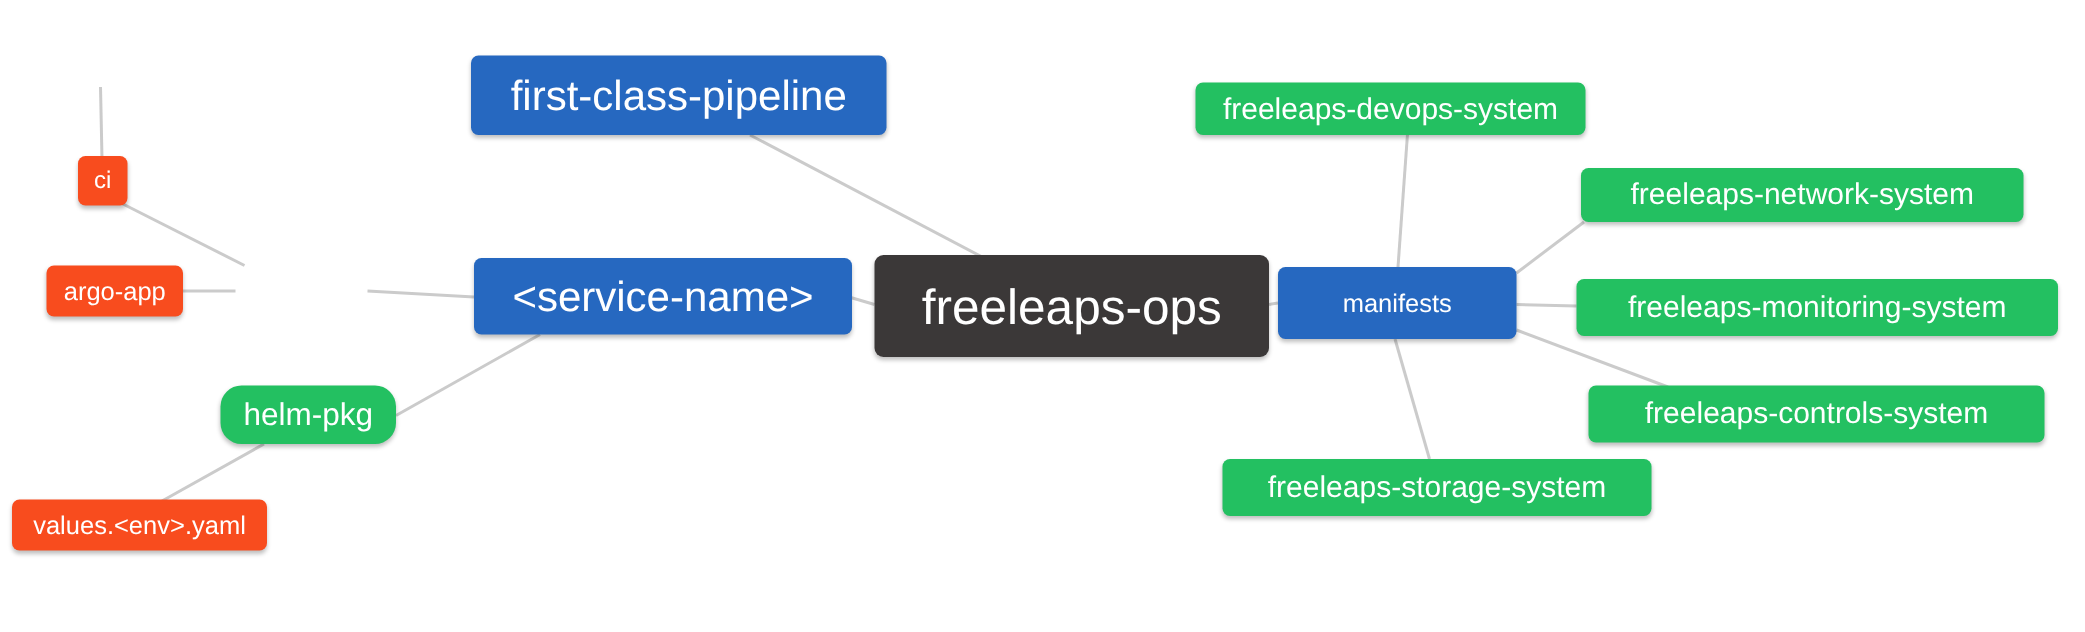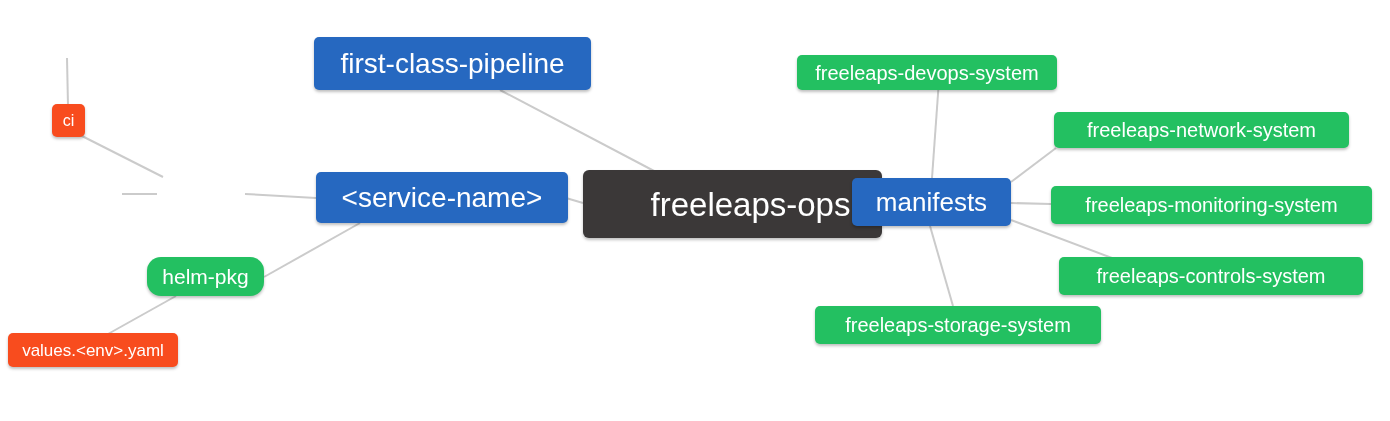--- a/index.html
+++ b/index.html
@@ -29,22 +29,22 @@
     box-shadow:0 2px 3px rgba(0,0,0,0.25);
     cursor:pointer;
     line-height:1;
   }
   #n-jenkinsfile      {left:20px;  top:26px;  width:95px;  height:32px; background:var(--orange); font-size:15px;}
   #n-ci               {left:52px;  top:104px; width:33px;  height:33px; background:var(--red);    font-size:16px;}
   #n-argo-app         {left:31px;  top:177px; width:91px;  height:34px; background:var(--red);    font-size:17px;}
   #n-env              {left:157px; top:174px; width:88px;  height:40px; background:var(--green);  font-size:22px;}
   #n-first-class-pipeline{left:314px;top:37px;width:277px; height:53px; background:var(--blue);   font-size:28px;}
   #n-service-name     {left:316px; top:172px; width:252px; height:51px; background:var(--blue);   font-size:28px;}
-  #n-freeleaps-ops    {left:583px; top:170px; width:263px; height:68px; background:var(--dark);   font-size:33px; border-radius:6px;padding-left:36px;}
-  #n-manifests        {left:852px; top:178px; width:159px; height:48px; background:var(--blue);   font-size:26px;}
+  #n-freeleaps-ops    {left:583px; top:170px; width:263px; height:68px; background:var(--dark);   font-size:33px; border-radius:6px;}
+  #n-manifests        {left:852px; top:178px; width:159px; height:48px; background:var(--blue);   font-size:17px;}
   #n-devops-system    {left:797px; top:31px;  width:260px; height:35px; background:var(--green);  font-size:20px;margin-top:24px;}
   #n-network-system   {left:1054px;top:112px; width:295px; height:36px; background:var(--green);  font-size:20px;}
   #n-monitoring-system{left:1051px;top:186px; width:321px; height:38px; background:var(--green);  font-size:20px;}
   #n-controls-system  {left:1059px;top:257px; width:304px; height:38px; background:var(--green);  font-size:20px;}
   #n-storage-system   {left:815px; top:306px; width:286px; height:38px; background:var(--green);  font-size:20px;}
   #n-helm-pkg         {left:147px; top:257px; width:117px; height:39px; background:var(--green);  font-size:21px;border-radius:14px;}
   #n-values-env-yaml  {left:8px;   top:333px; width:170px; height:34px; background:var(--red);    font-size:17px;text-align:right;}
 </style>
 </head>
 <body>
@@ -62,20 +62,21 @@
     <line x1="176" y1="296" x2="108" y2="334"></line>
     <line x1="846" y1="203" x2="852" y2="202"></line>
     <line x1="932" y1="178" x2="940" y2="66"></line>
     <line x1="1011" y1="182" x2="1056" y2="148"></line>
     <line x1="1011" y1="203" x2="1051" y2="204"></line>
     <line x1="1011" y1="220" x2="1112" y2="258"></line>
     <line x1="930" y1="226" x2="953" y2="306"></line>
   </svg>
 
   <div class="node" id="n-ci">ci</div>
+  <div class="node" id="n-argo-app">argo-app</div>
   <div class="node" id="n-first-class-pipeline">first-class-pipeline</div>
   <div class="node" id="n-service-name">&lt;service-name&gt;</div>
   <div class="node" id="n-freeleaps-ops">freeleaps-ops</div>
   <div class="node" id="n-manifests">manifests</div>
   <div class="node" id="n-devops-system">freeleaps-devops-system</div>
   <div class="node" id="n-network-system">freeleaps-network-system</div>
   <div class="node" id="n-monitoring-system">freeleaps-monitoring-system</div>
   <div class="node" id="n-controls-system">freeleaps-controls-system</div>
   <div class="node" id="n-storage-system">freeleaps-storage-system</div>
   <div class="node" id="n-helm-pkg">helm-pkg</div>

